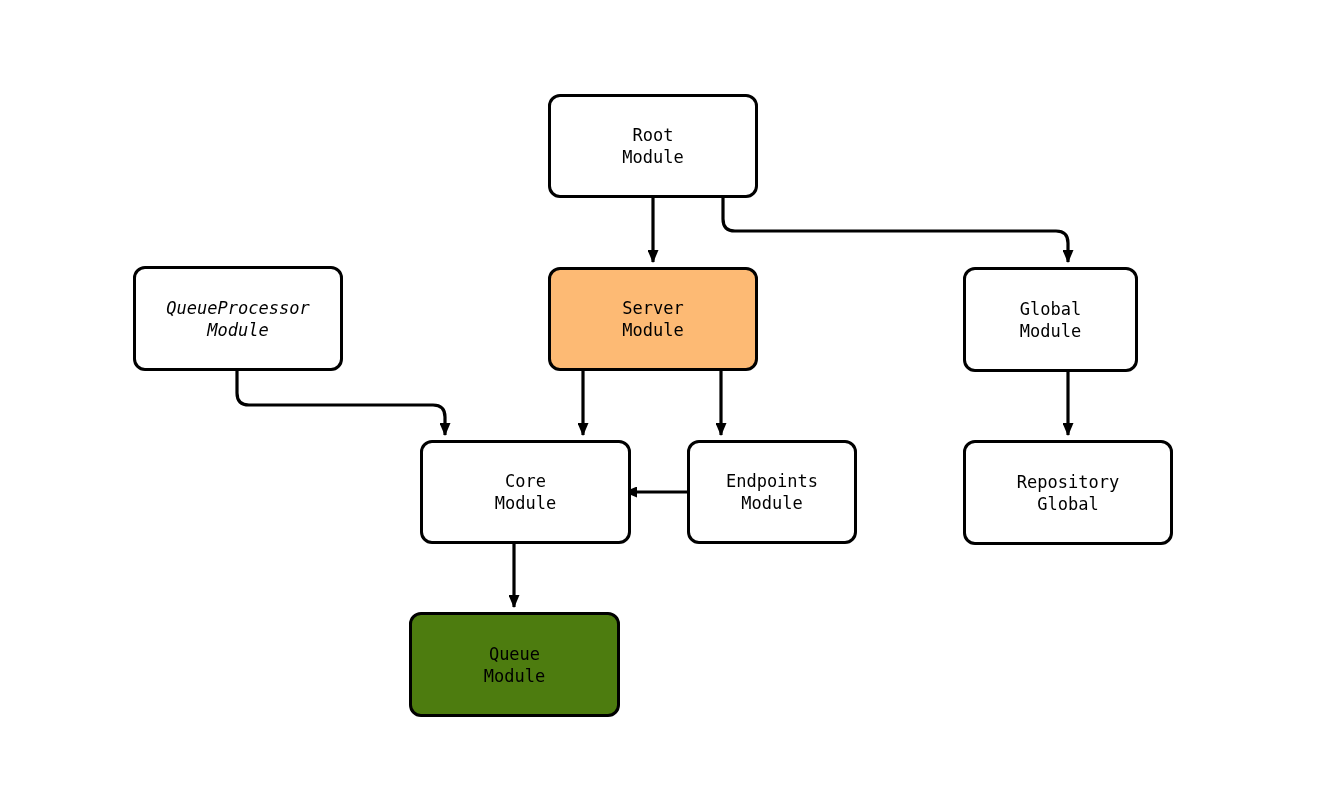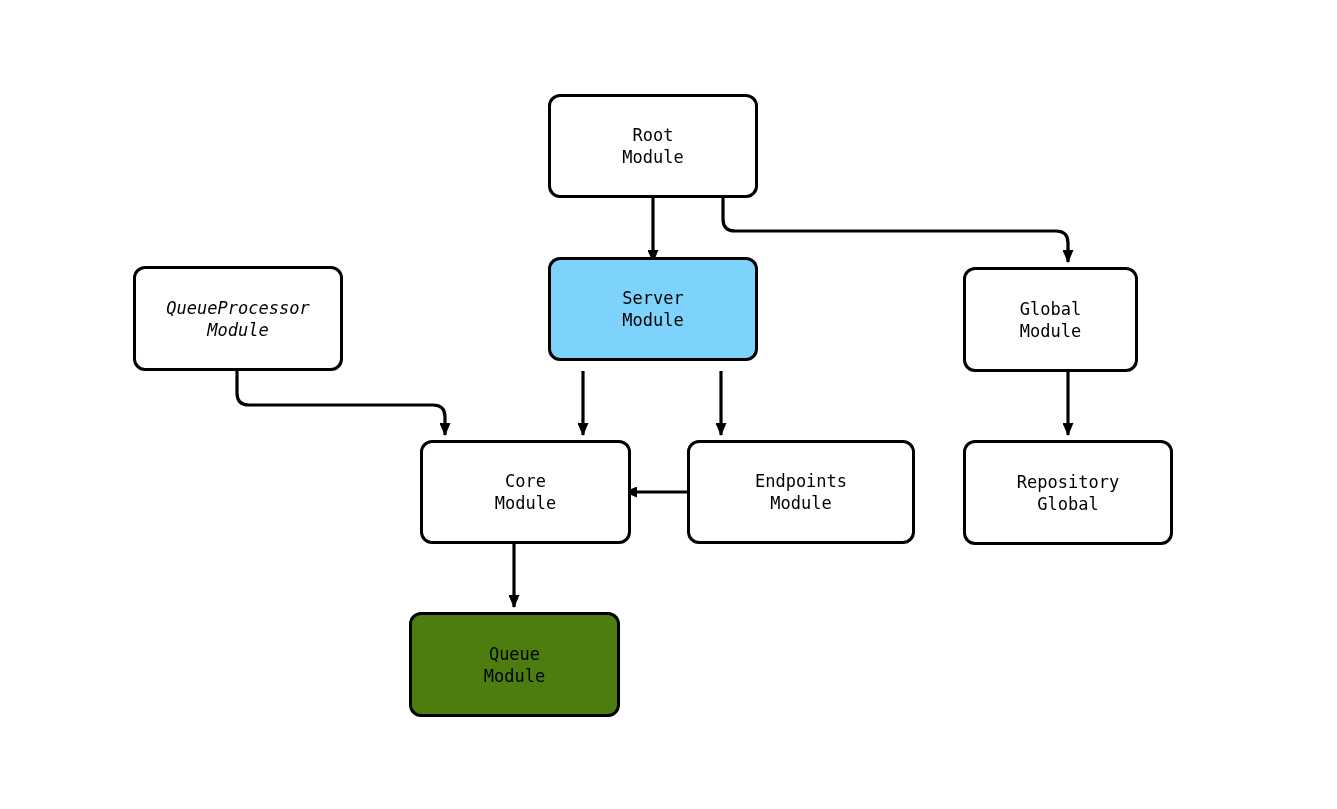--- a/index.html
+++ b/index.html
@@ -79,36 +79,36 @@
   <div class="node" style="left: 548px; top: 94px; width: 210px; height: 104px; background: rgb(255, 255, 255); border-color: rgb(0, 0, 0);">
     <span class="node-label">Root
 Module</span>
   </div>
 
   <div class="node" style="left: 133px; top: 266px; width: 210px; height: 105px; background: rgb(255, 255, 255); border-color: rgb(0, 0, 0); font-style: italic;">
     <span class="node-label">QueueProcessor
 Module</span>
   </div>
 
-  <div class="node" style="left: 548px; top: 257px; width: 210px; height: 104px; background: #7dd3fc; border-color: rgb(0, 0, 0);">
+  <div class="node" style="left: 548px; top: 267px; width: 210px; height: 104px; background: #fdba74; border-color: rgb(0, 0, 0);">
     <span class="node-label">Server
 Module</span>
   </div>
 
   <div class="node" style="left: 963px; top: 267px; width: 175px; height: 105px; background: rgb(255, 255, 255); border-color: rgb(0, 0, 0);">
     <span class="node-label">Global
 Module</span>
   </div>
 
   <div class="node" style="left: 420px; top: 440px; width: 211px; height: 104px; background: rgb(255, 255, 255); border-color: rgb(0, 0, 0);">
     <span class="node-label">Core
 Module</span>
   </div>
 
-  <div class="node" style="left: 687px; top: 440px; width: 228px; height: 104px; background: rgb(255, 255, 255); border-color: rgb(0, 0, 0);">
+  <div class="node" style="left: 687px; top: 440px; width: 170px; height: 104px; background: rgb(255, 255, 255); border-color: rgb(0, 0, 0);">
     <span class="node-label">Endpoints
 Module</span>
   </div>
 
   <div class="node" style="left: 963px; top: 440px; width: 210px; height: 105px; background: rgb(255, 255, 255); border-color: rgb(0, 0, 0);">
     <span class="node-label">Repository
 Global</span>
   </div>
 
   <div class="node" style="left: 409px; top: 612px; width: 211px; height: 105px; background: #4d7c0f; border-color: rgb(0, 0, 0);">

